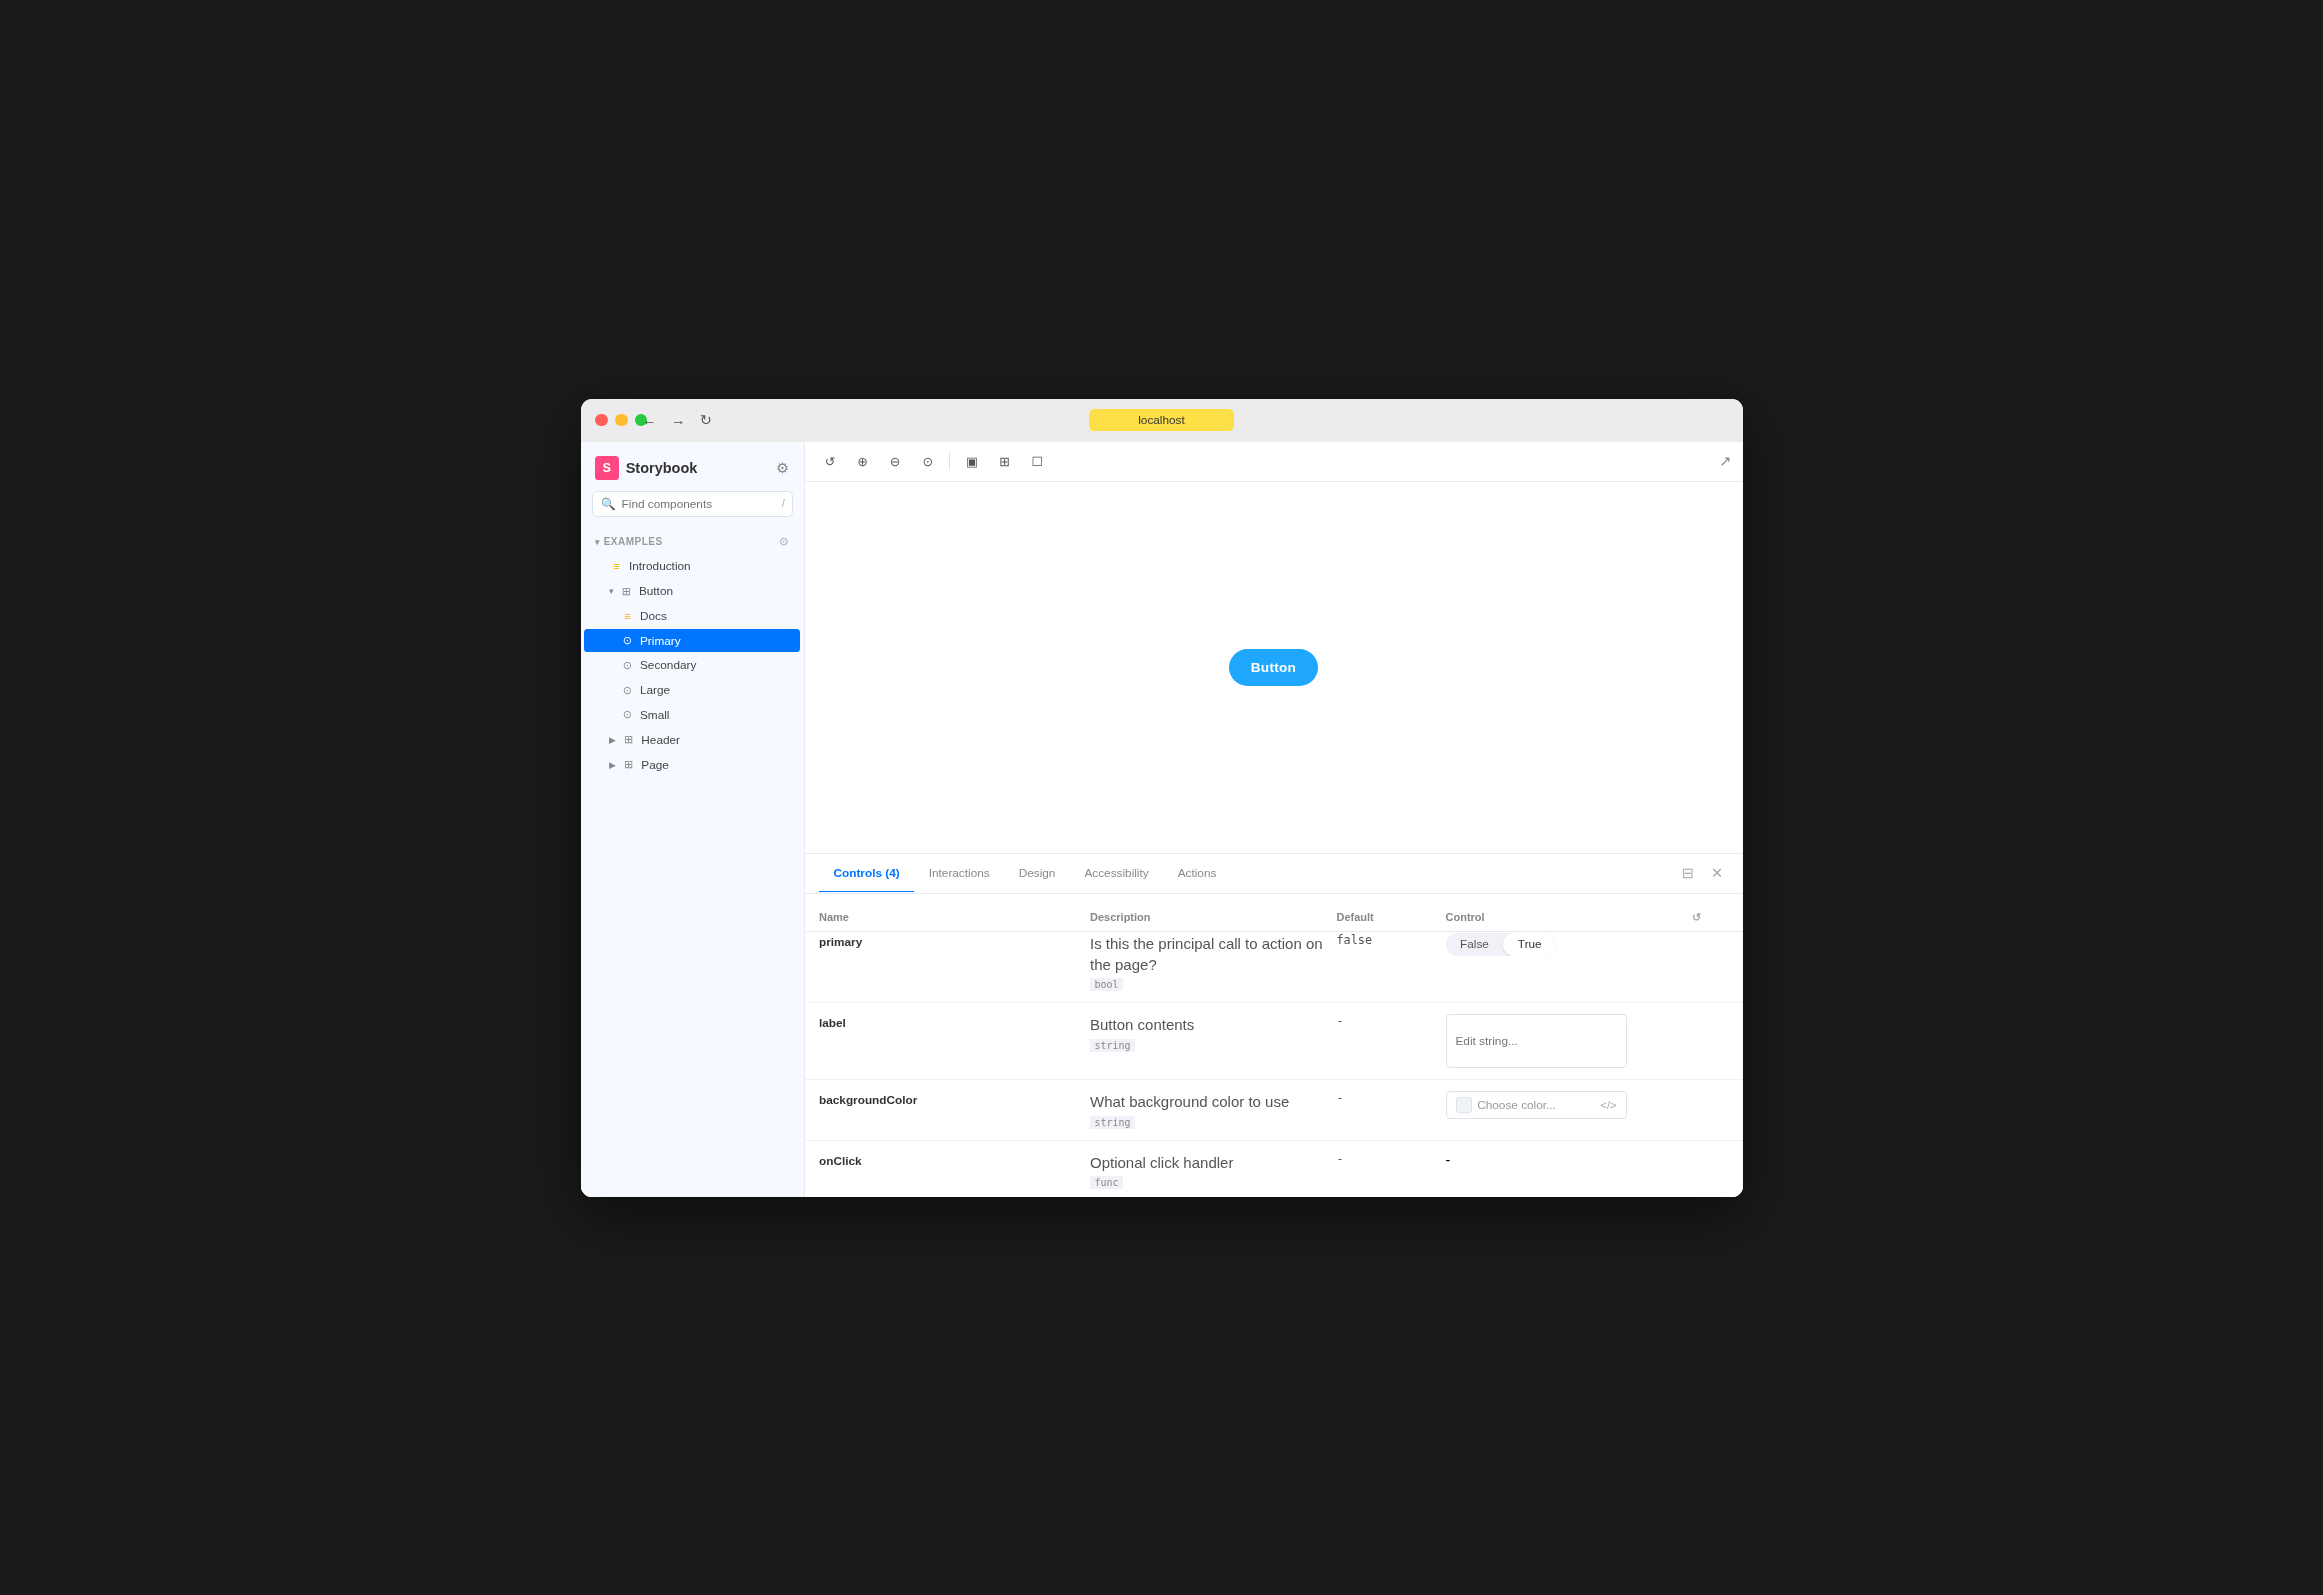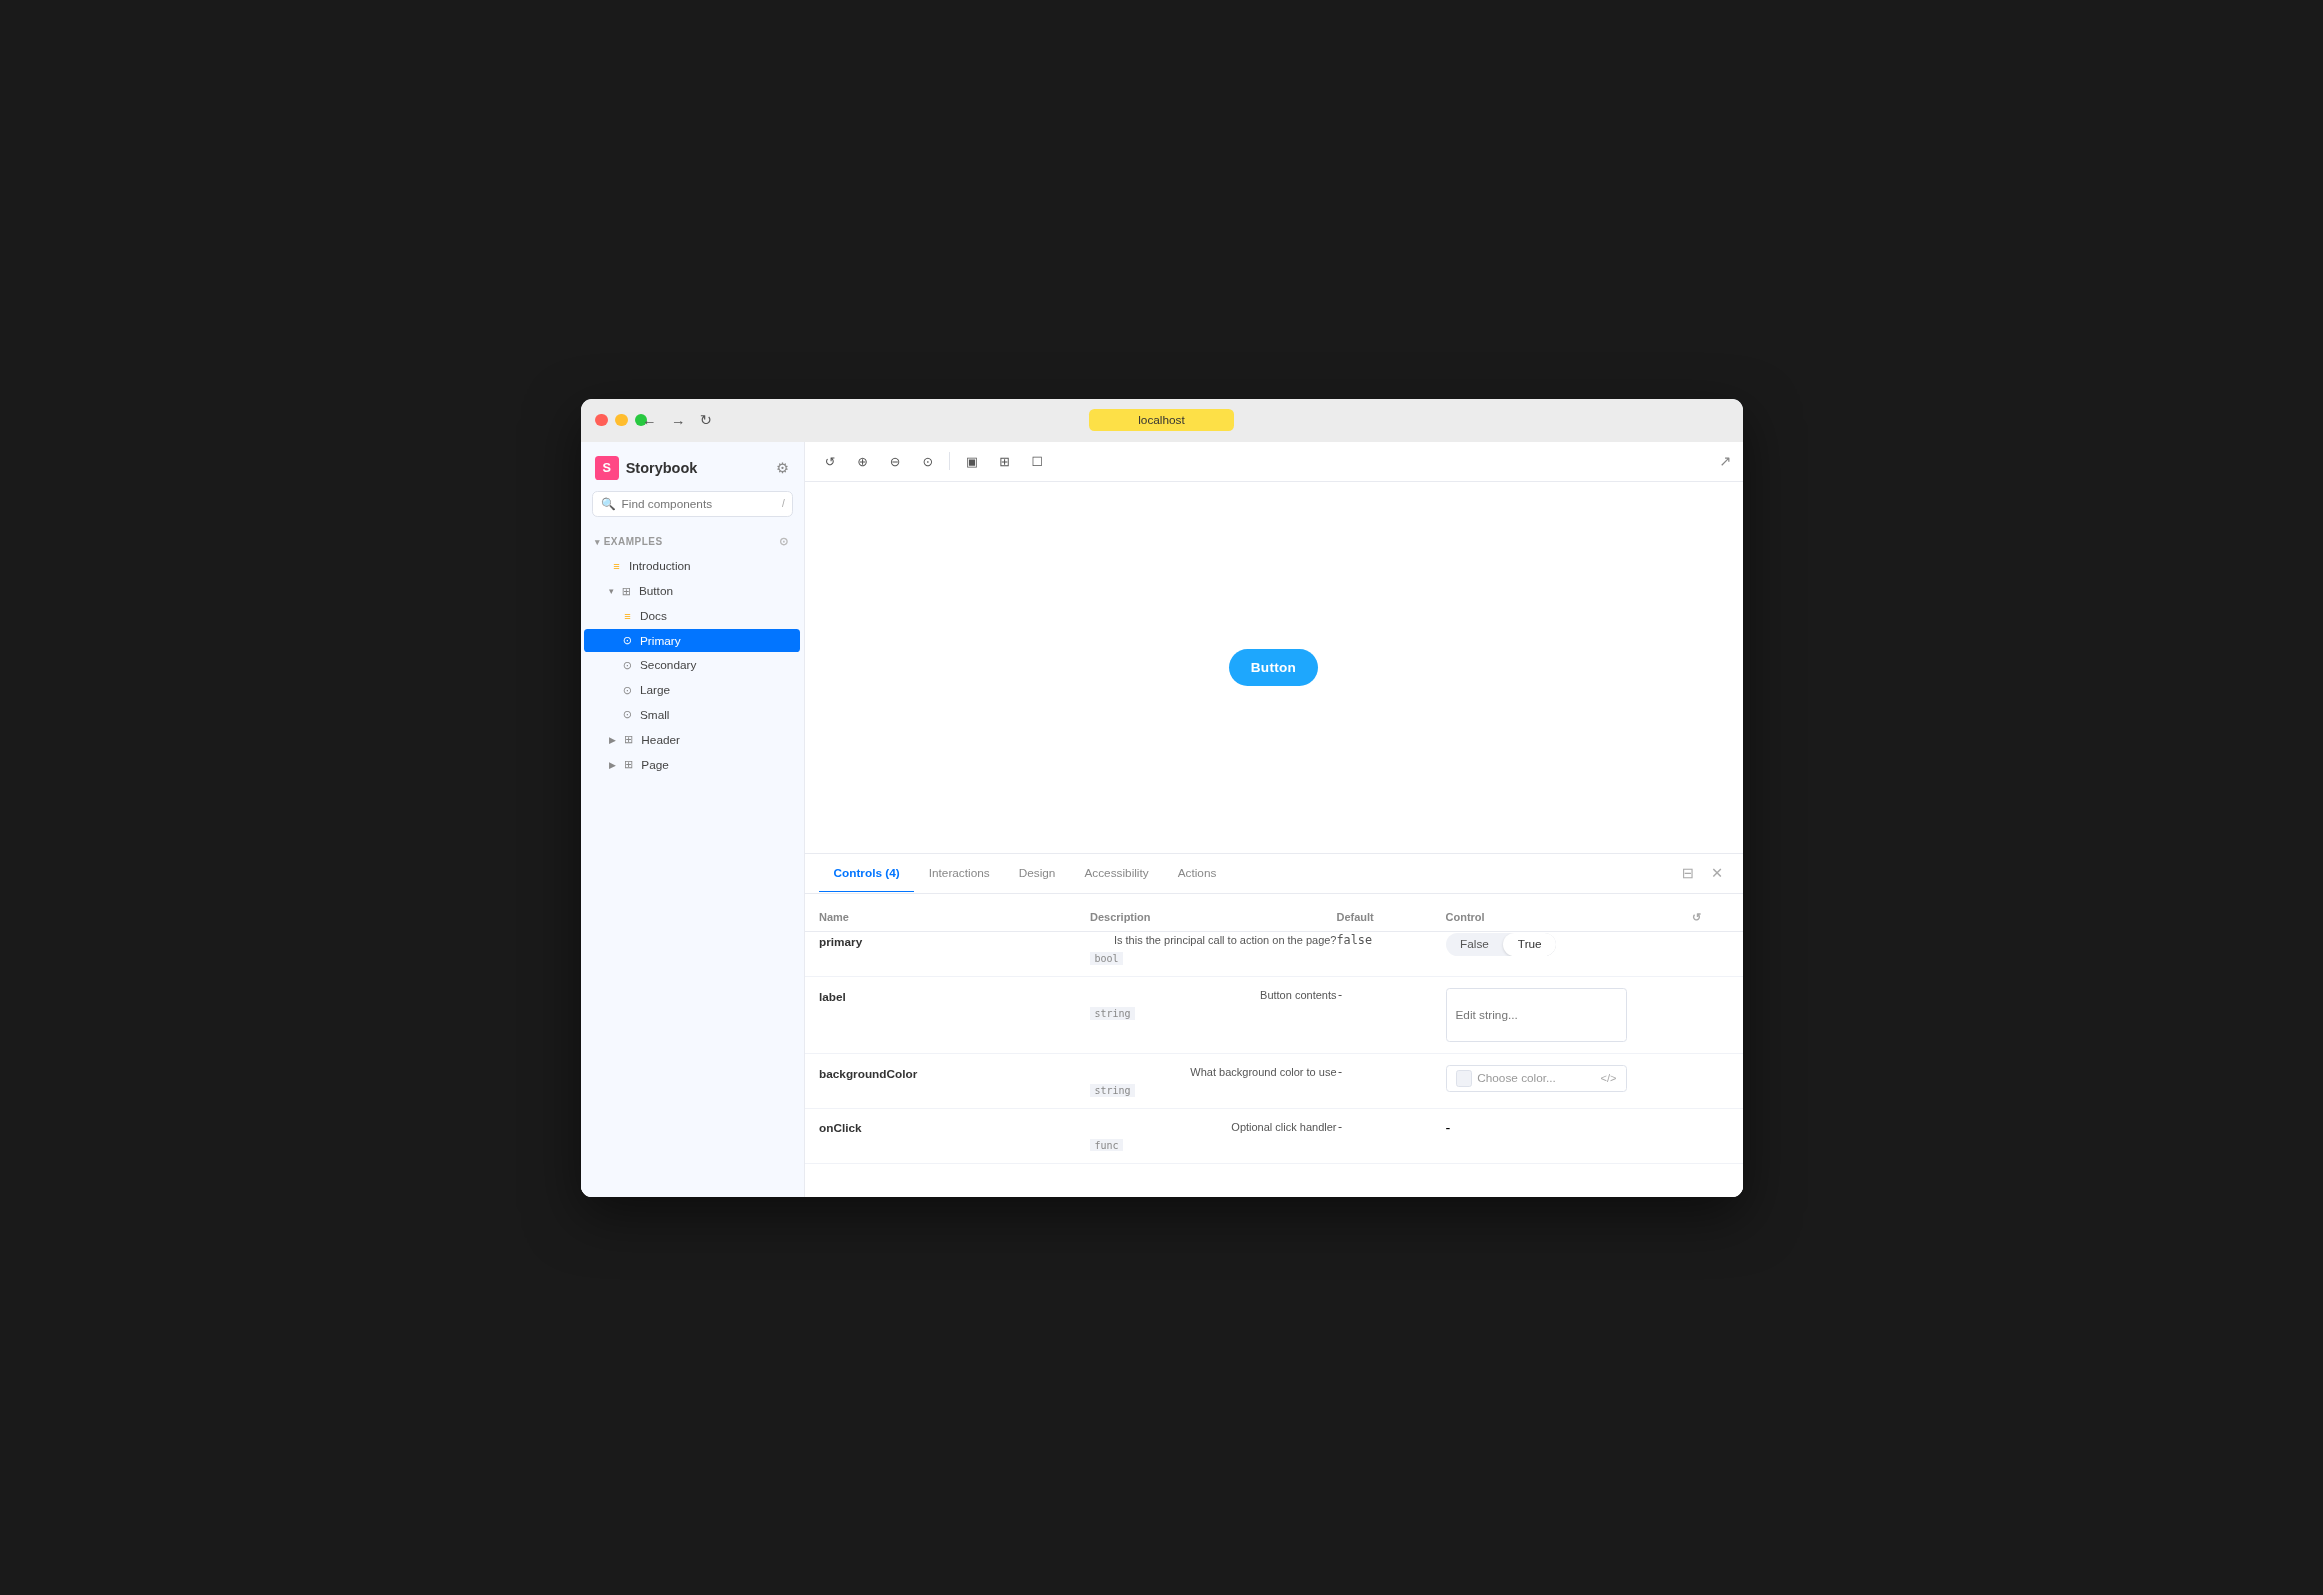--- a/index.html
+++ b/index.html
@@ -326,24 +326,23 @@
       border-bottom: 0.9px solid #f0f2f7;
       align-items: start;
     }
     .row-name {
       font-size: 11.8px;
       font-weight: 600;
       color: #333;
       padding-top: 1.8px;
     }
     .row-desc {
-      font-size: 11px;
+      font-size: 15px;
       color: #555;
       line-height: 1.4;
-      text-align: right;
     }
     .row-type {
       font-size: 10px;
       color: #888;
       background: #f0f2f7;
       border-radius: 0;
       padding: 0.9px 4.5px;
       display: inline-block;
       margin-top: 3.6px;
       font-family: monospace;

